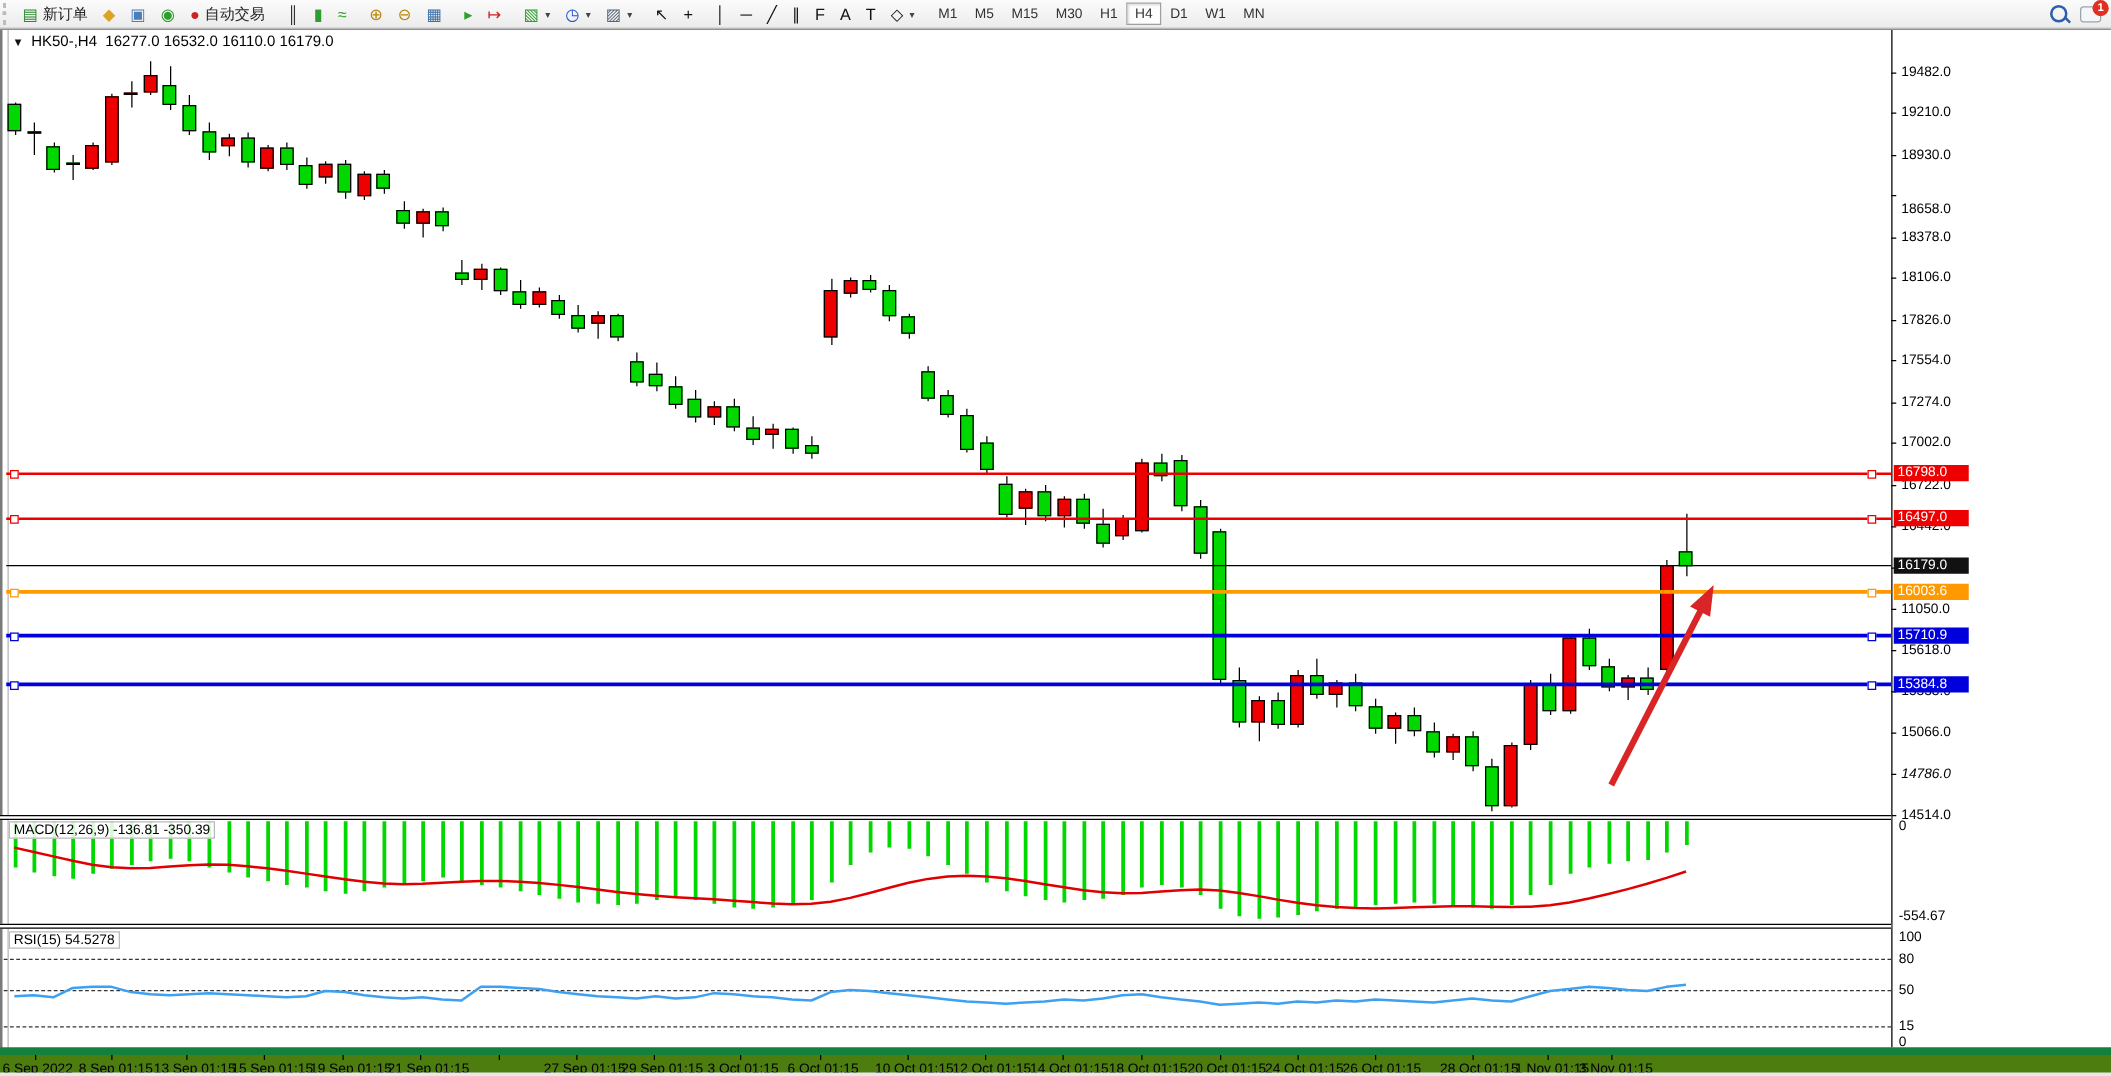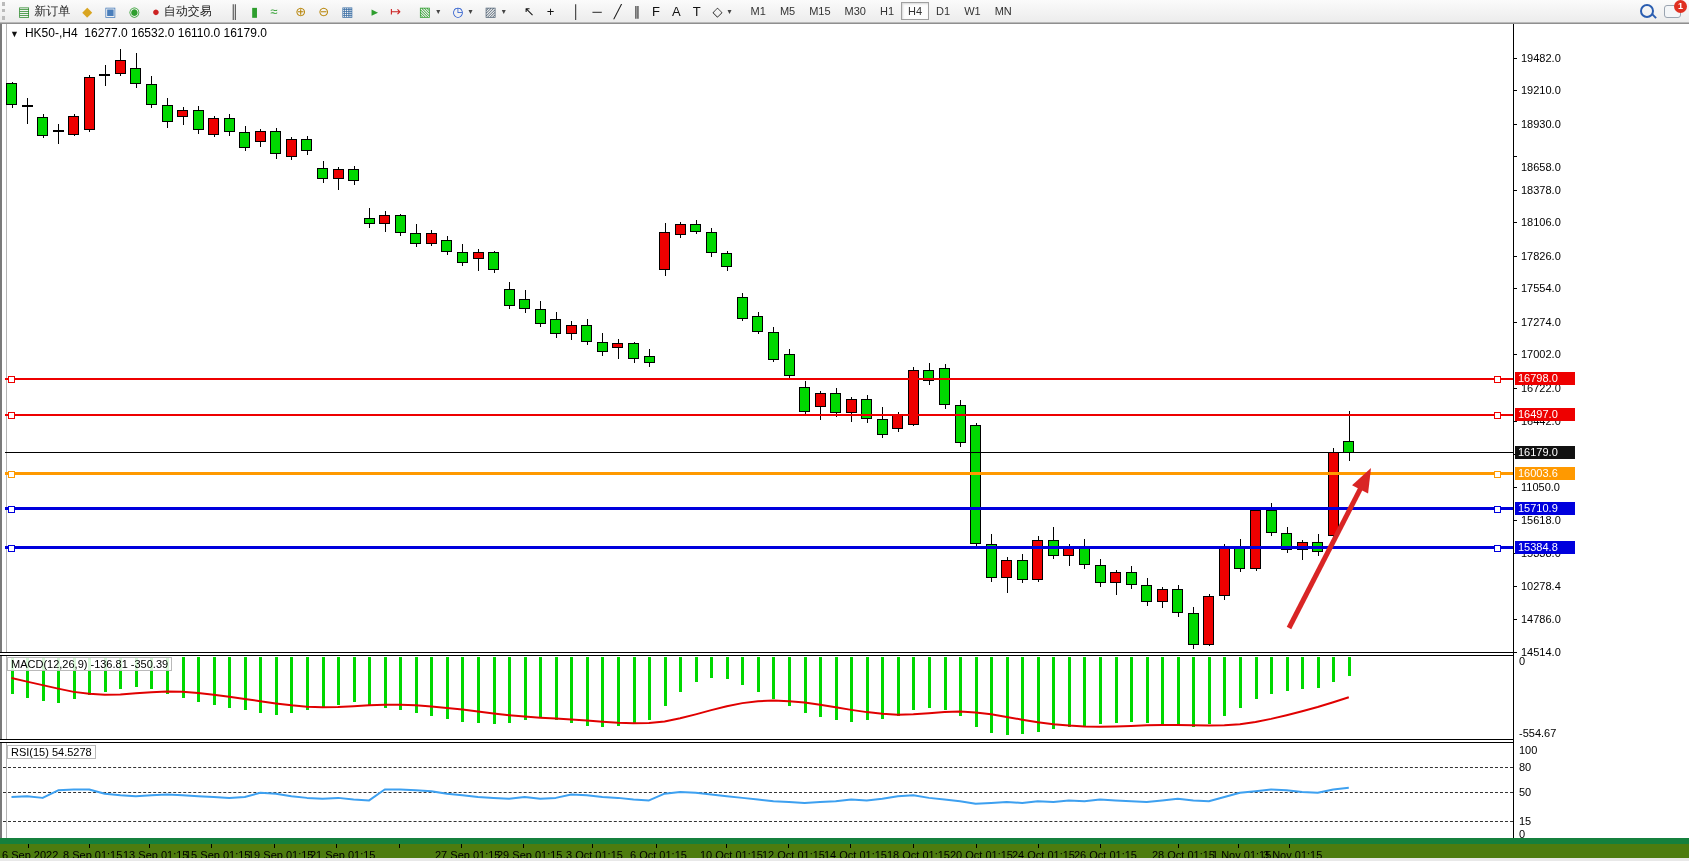--- a/index.html
+++ b/index.html
@@ -159,23 +159,23 @@
       <div class="plabel" style="top: 421.442px;">16442.0</div>
       <div class="tick-h" style="top: 454.445px;"></div>
       <div class="plabel" style="top: 454.445px;">16166.0</div>
       <div class="tick-h" style="top: 487.447px;"></div>
       <div class="plabel" style="top: 487.447px;">11050.0</div>
       <div class="tick-h" style="top: 519.971px;"></div>
       <div class="plabel" style="top: 519.971px;">15618.0</div>
       <div class="tick-h" style="top: 553.452px;"></div>
       <div class="plabel" style="top: 553.452px;">15338.0</div>
       <div class="tick-h" style="top: 585.976px;"></div>
-      <div class="plabel" style="top: 585.976px;">10278.4</div>
+      <div class="plabel" style="top: 585.976px;">15066.0</div>
       <div class="tick-h" style="top: 619.457px;"></div>
-      <div class="plabel" style="top: 619.457px;">14786.0</div>
+      <div class="plabel" style="top: 619.457px; font-style: italic;">14786.0</div>
       <div class="tick-h" style="top: 651.981px;"></div>
       <div class="plabel" style="top: 651.981px;">14514.0</div>
     </div>
   <div id="candles">
       <div class="candle-wick" style="left: 11.5px; top: 82.0902px; height: 26.3063px;"></div>
       <div class="candle-body" style="left: 6px; top: 83.2859px; width: 11px; height: 21.5234px; background: rgb(0, 216, 0);"></div>
       <div class="candle-wick" style="left: 27.05px; top: 97.6348px; height: 26.3063px;"></div>
       <div class="candle-body" style="left: 21.55px; top: 104.809px; width: 11px; height: 2px; background: rgb(0, 216, 0);"></div>
       <div class="candle-wick" style="left: 42.6px; top: 114.375px; height: 23.9149px;"></div>
       <div class="candle-body" style="left: 37.1px; top: 116.767px; width: 11px; height: 19.1319px; background: rgb(0, 216, 0);"></div>

